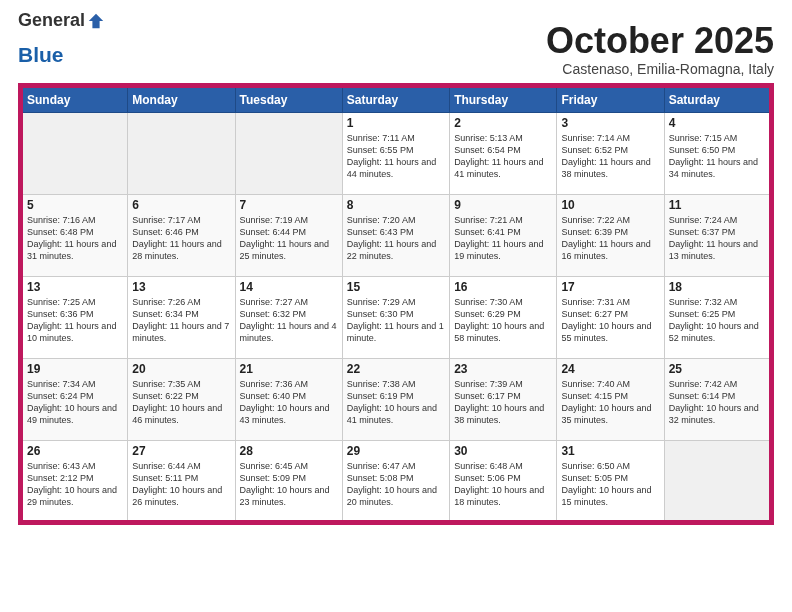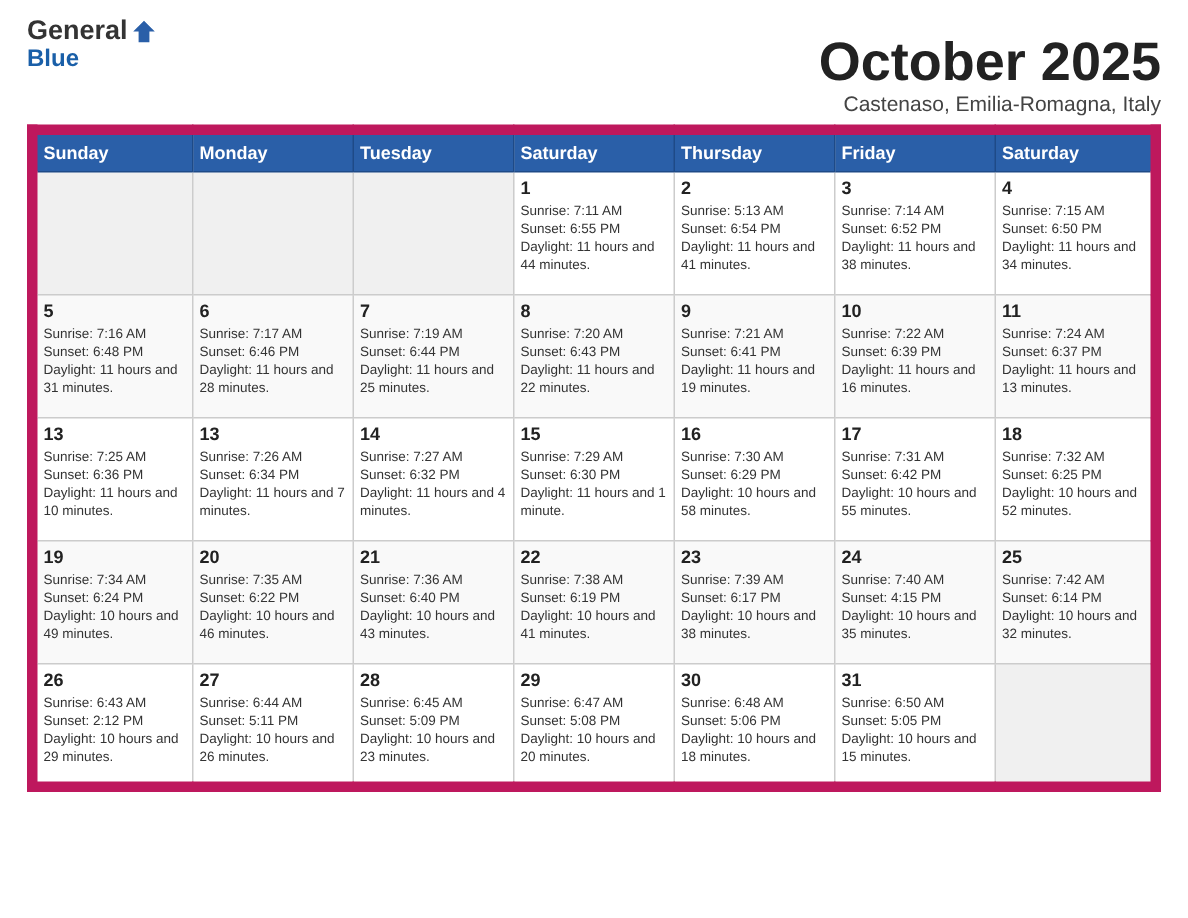--- a/index.html
+++ b/index.html
@@ -32,23 +32,24 @@
     .logo-text {
       display: flex;
       align-items: center;
     }
     .logo-general {
       font-size: 18px;
       font-weight: bold;
       color: #333;
     }
     .logo-blue {
-      font-size: 16px;
+      font-size: 21px;
       font-weight: bold;
       color: #1a5fa8;
+      margin-top: 12px;
     }
     .logo-icon {
       width: 18px;
       height: 18px;
       margin-left: 2px;
     }
     .title-block {
       text-align: right;
       margin-top: 11px;
     }
@@ -57,21 +58,21 @@
       font-weight: bold;
       color: #222;
       line-height: 1.1;
     }
     .subtitle {
       font-size: 14px;
       color: #444;
     }
     .calendar {
       flex: 1;
-      border: 7px solid #be185d;
+      border: 5px solid #be185d;
       border-collapse: collapse;
       width: 100%;
       table-layout: fixed;
     }
     .calendar th {
       background: #2a5fa8;
       color: #fff;
       font-size: 12px;
       font-weight: bold;
       padding: 5px 4px;
@@ -244,21 +245,21 @@
           </td>
           <td>
             <span class="day-number">16</span>
             <div class="day-info">Sunrise: 7:30 AM
 Sunset: 6:29 PM
 Daylight: 10 hours and 58 minutes.</div>
           </td>
           <td>
             <span class="day-number">17</span>
             <div class="day-info">Sunrise: 7:31 AM
-Sunset: 6:42 PM
+Sunset: 6:27 PM
 Daylight: 10 hours and 55 minutes.</div>
           </td>
           <td>
             <span class="day-number">18</span>
             <div class="day-info">Sunrise: 7:32 AM
 Sunset: 6:25 PM
 Daylight: 10 hours and 52 minutes.</div>
           </td>
         </tr>
         <tr class="row-even">

